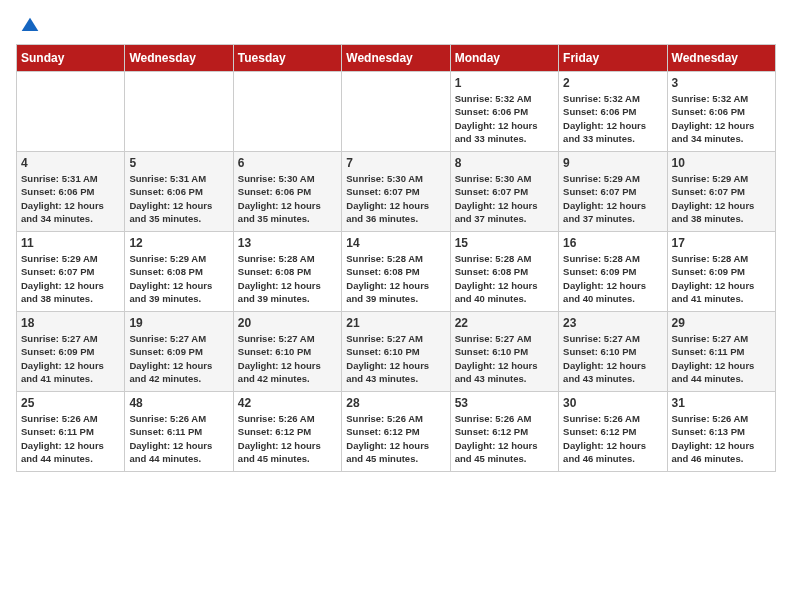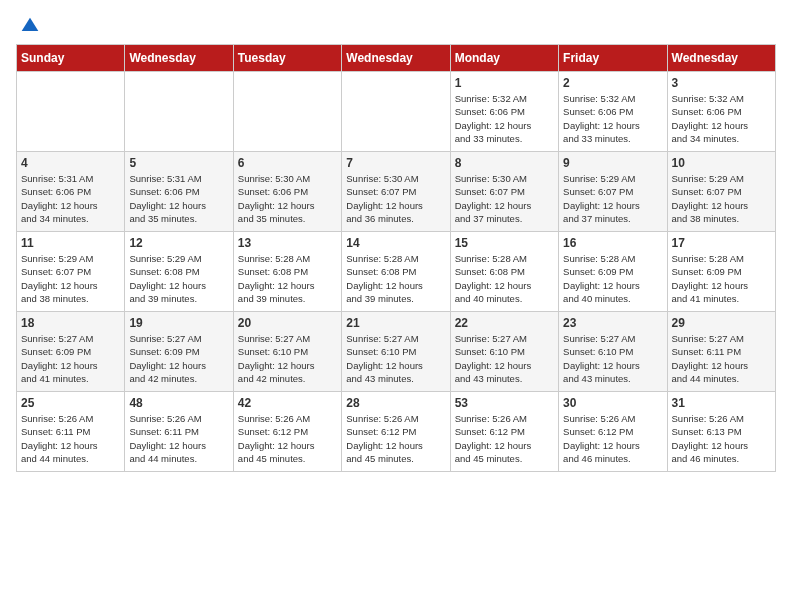--- a/index.html
+++ b/index.html
@@ -84,20 +84,21 @@
       font-weight: bold;
       font-size: 12px;
       color: #333;
       display: block;
       margin-bottom: 2px;
     }
     .day-info {
       font-size: 9.5px;
       color: #333;
       line-height: 1.4;
+      font-weight: bold;
     }
     .empty-cell {
       background: #fff !important;
     }
   </style>
 </head>
 <body>
 
 <div class="header">
   <div class="logo">

